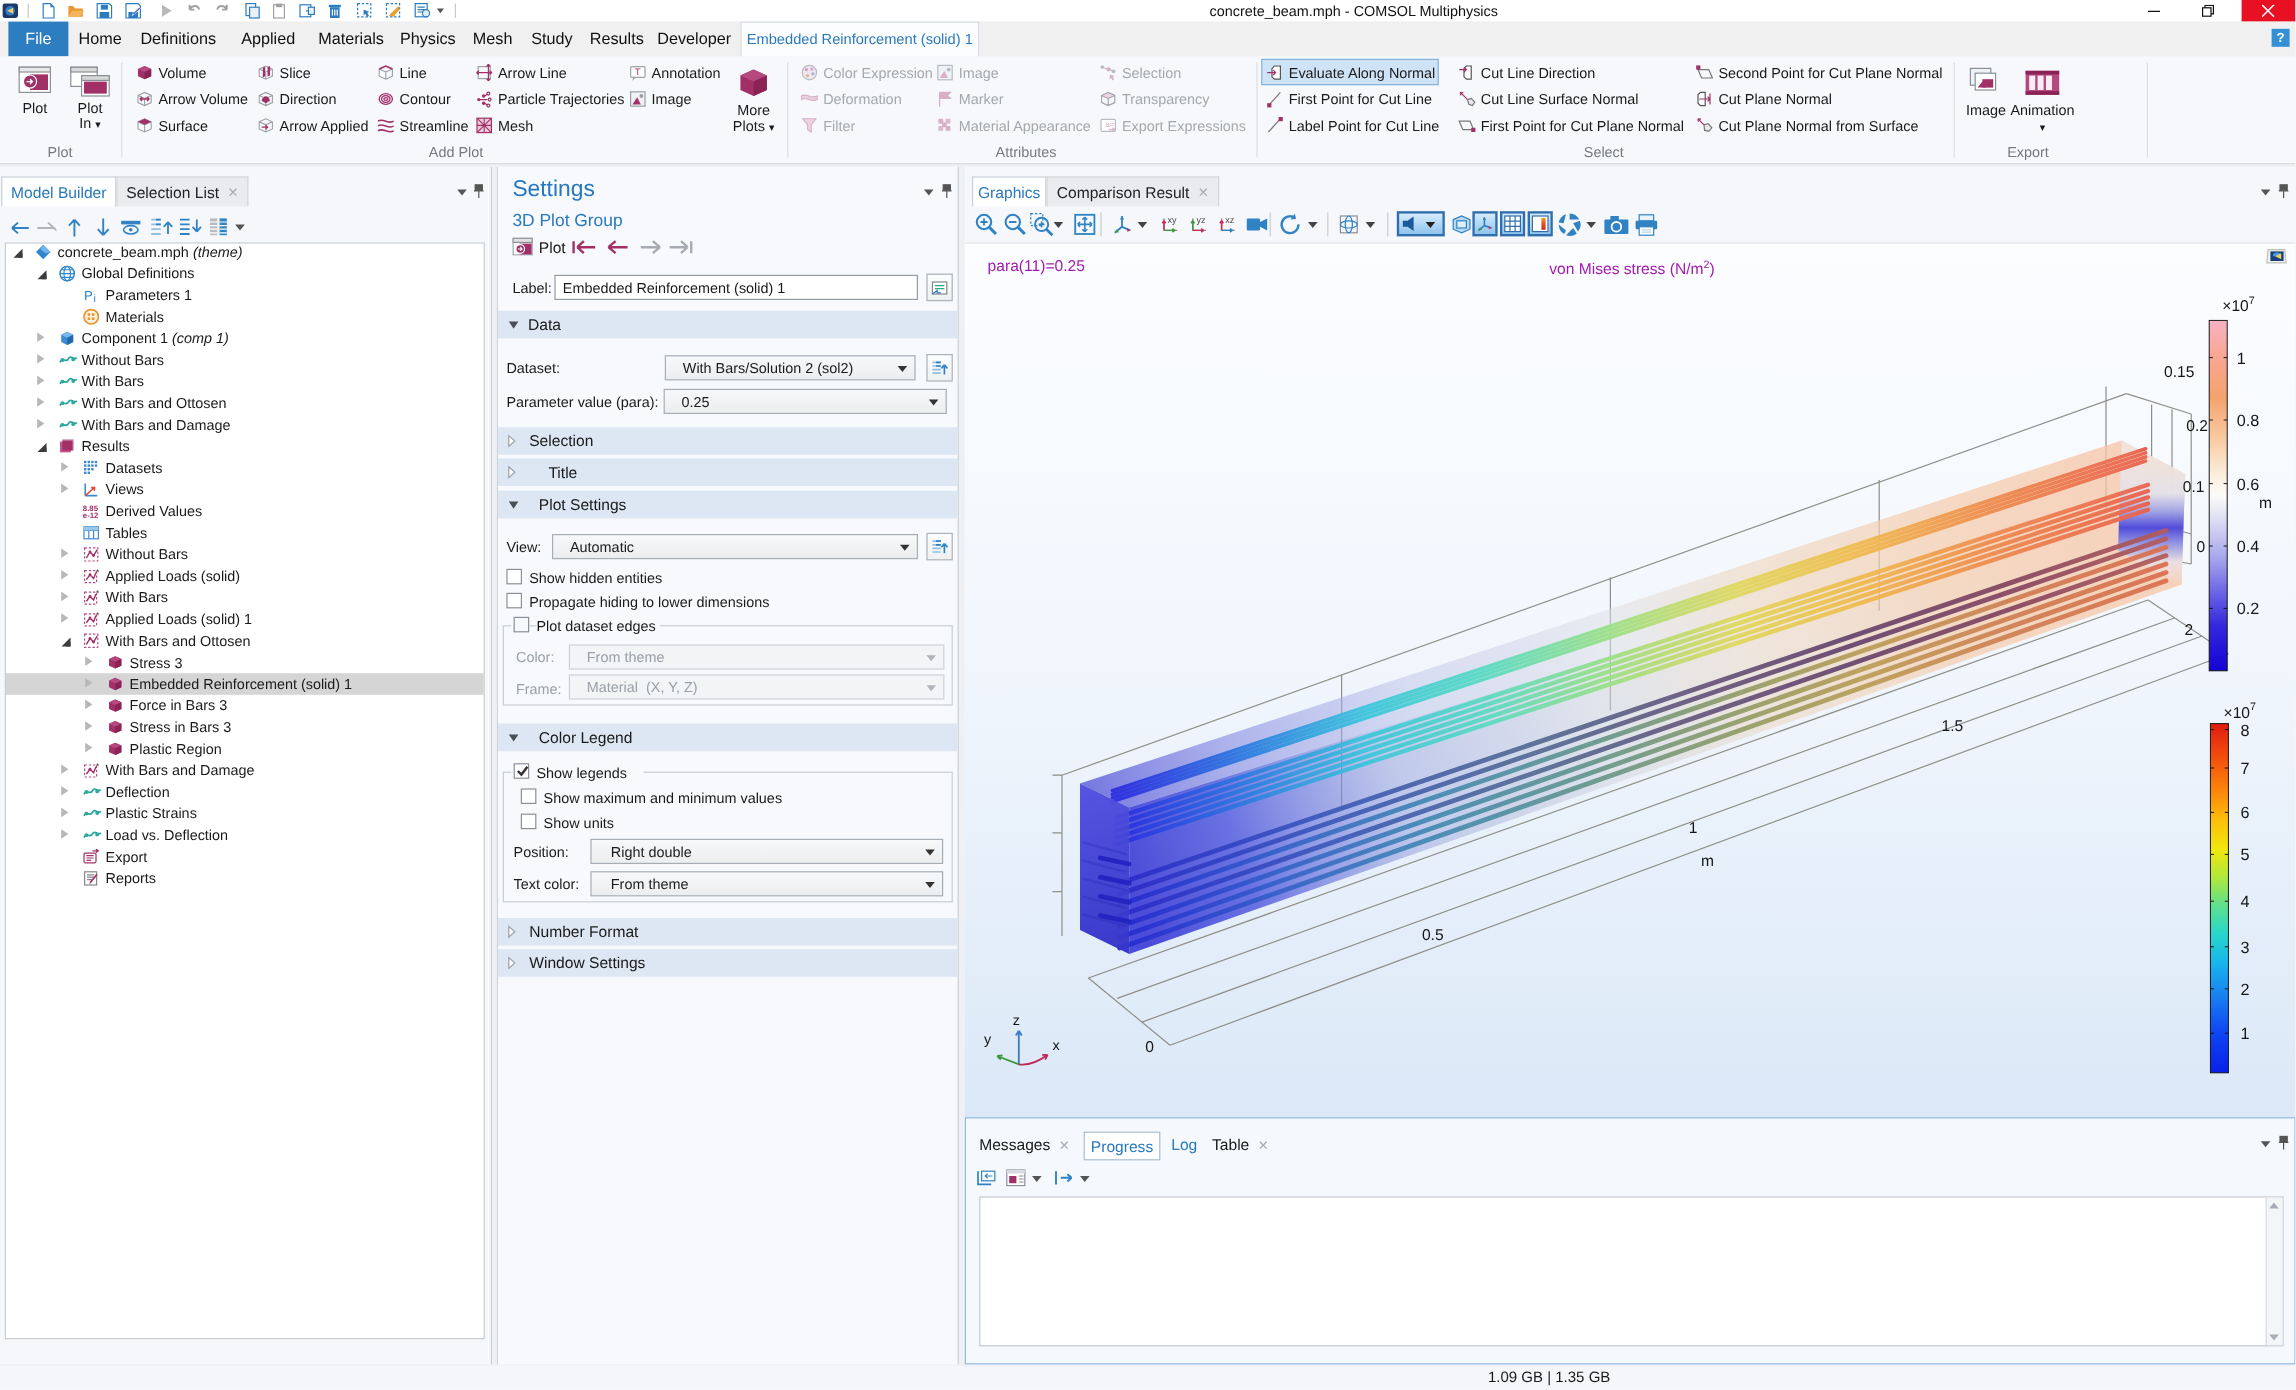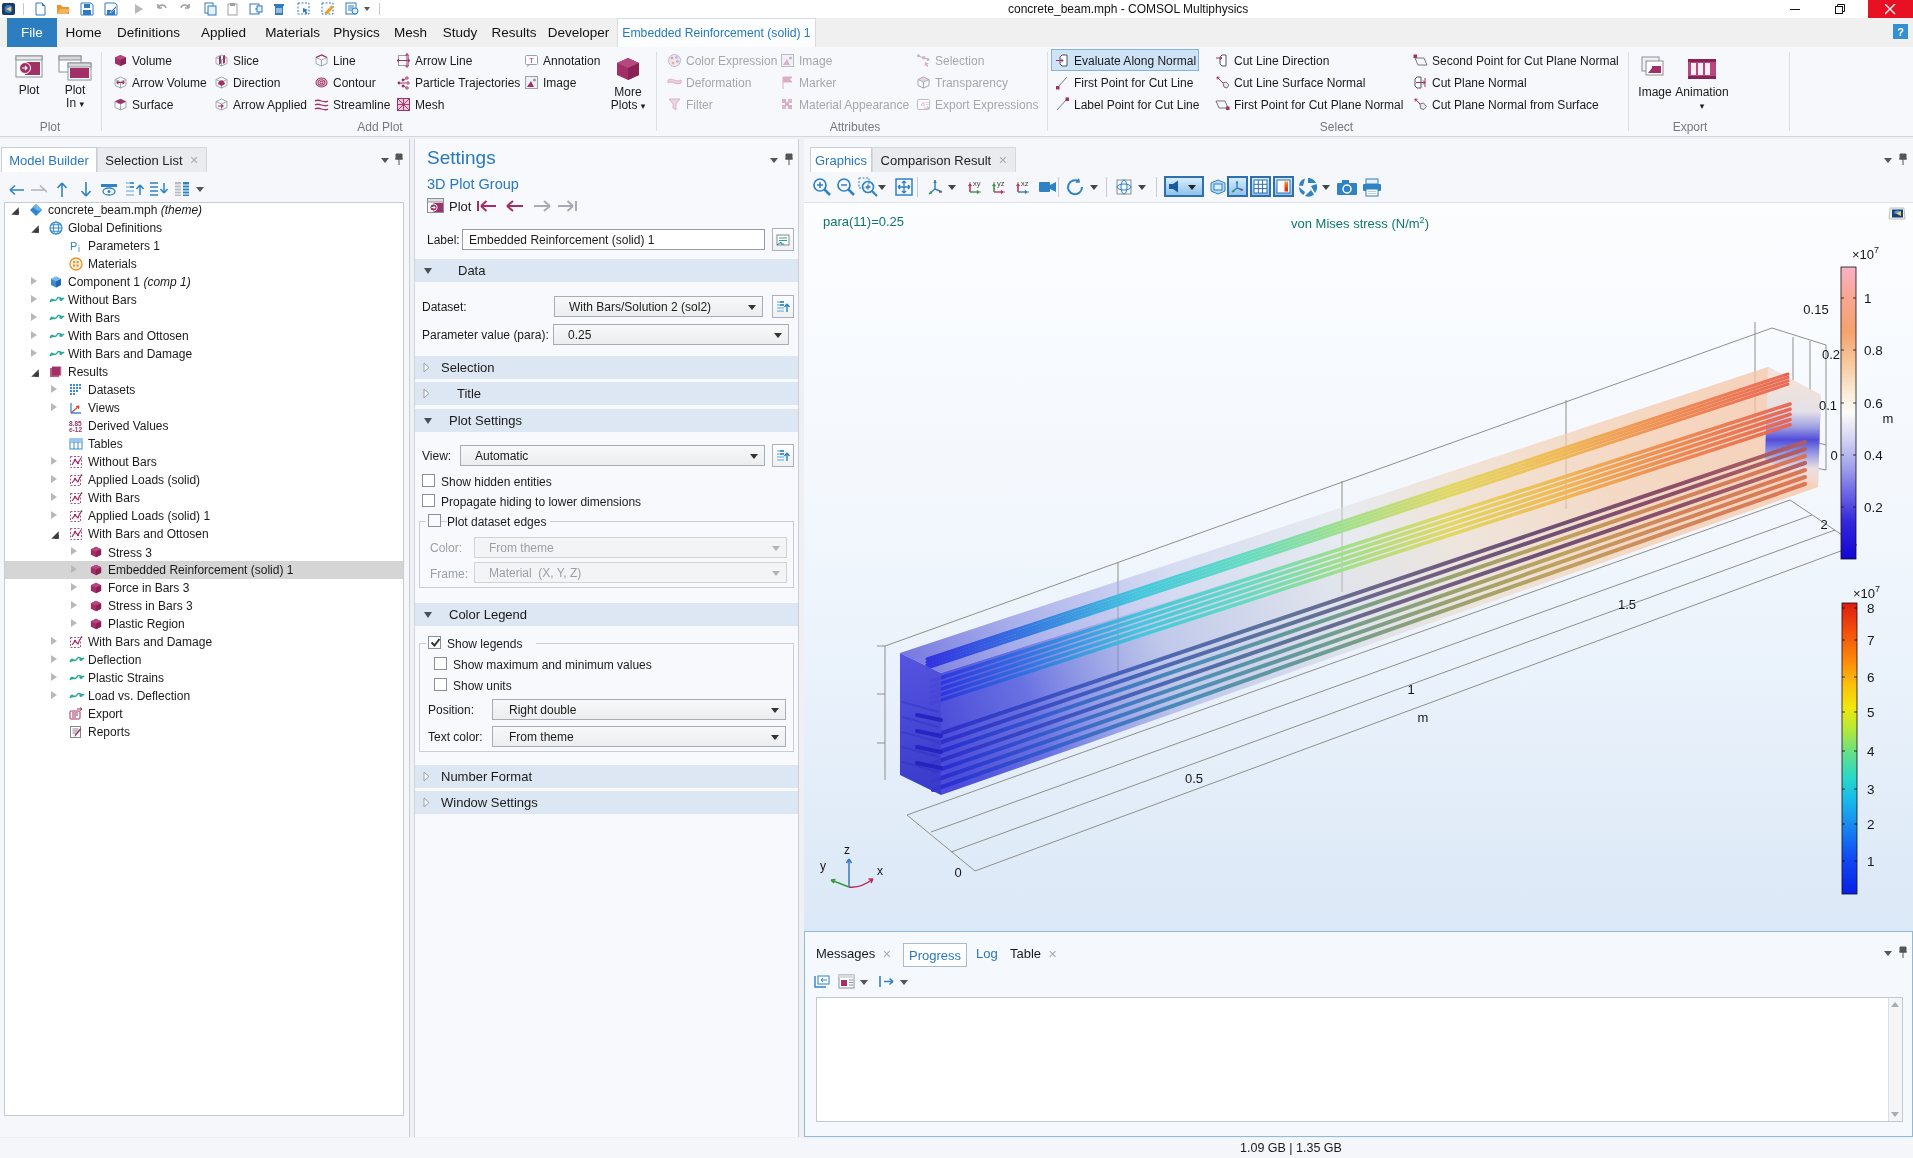--- a/index.html
+++ b/index.html
@@ -27,21 +27,21 @@
 .triD{border-left:4.5px solid transparent;border-right:4.5px solid transparent;border-top:6px solid #4a4f55}
 .lbl{position:absolute;font-size:12px;color:#1a1a1a;white-space:nowrap}
 .dlbl{position:absolute;font-size:12px;color:#9aa0a8;white-space:nowrap}
 .dd{position:absolute;background:linear-gradient(#f7f8f9,#ebedef);border:1px solid #a6adb5;font-size:12px;color:#1a1a1a;display:flex;align-items:center;white-space:nowrap}
 .dd .car{position:absolute;right:6px;top:50%;margin-top:-2px;width:0;height:0;border-left:4px solid transparent;border-right:4px solid transparent;border-top:5px solid #333}
 .dd.ddis{background:#f3f4f6;border-color:#cfd3d8;color:#9aa0a8}
 .dd.ddis .car{border-top-color:#b0b4ba}
 .cb{position:absolute;width:13px;height:13px;background:#fff;border:1px solid #8a9099}
 .sbtn{position:absolute;width:22px;height:23px;background:linear-gradient(#fcfdfe,#eef0f2);border:1px solid #aab1b8;display:flex;align-items:center;justify-content:center}
 .fs{position:absolute;border:1px solid #c9ced4}
-.gtext{position:absolute;font-size:13px;color:#0f766e;white-space:nowrap}
+.gtext{position:absolute;font-size:13px;color:#a21caf;white-space:nowrap}
 </style></head><body>
 <div id="app">
 <div class="tb">
       <svg class="abs" style="left:2px;top:2px" width="14" height="14">
         <rect x="0" y="1" width="13" height="12" rx="2" fill="#1a3a6a"></rect>
         <circle cx="6.5" cy="7" r="4" fill="#3a7ac0"></circle>
         <path d="M4 7 L9 4.5 V9.5 Z" fill="#f0d060"></path>
       </svg>
       <div class="abs" style="left:23px;top:3px;width:1px;height:12px;background:#c8c8c8"></div>
       <svg class="abs" style="left:33px;top:2px" width="14" height="14">
@@ -774,21 +774,21 @@
     <div class="abs" style="left:462px;top:229px;width:303px;height:21px;background:#fff;border:1px solid #949ba4;font-size:12px;color:#1a1a1a;display:flex;align-items:center;padding-left:6px">Embedded Reinforcement (solid) 1</div>
     <div class="sbtn" style="left:772px;top:228px">
       <svg width="14" height="12">
         <rect x="1" y="1" width="12" height="10" fill="#fff" stroke="#888"></rect>
         <path d="M3 4 h8 M3 6.5 h8" stroke="#2aa87e"></path>
         <path d="M1 11 l4 -3 v2 h3" stroke="#2878be" fill="none"></path>
       </svg>
     </div>
     <div class="hdr" style="top:259px">
       <div class="tri triD"></div>
-      <span style="margin-left:18px">Data</span>
+      <span style="margin-left:0">Data</span>
     </div>
     <div class="lbl" style="left:422px;top:300px">Dataset:</div>
     <div class="dd" style="left:554px;top:296px;width:209px;height:21px;padding-left:14px">With Bars/Solution 2 (sol2)<i class="car"></i></div>
     <div class="sbtn" style="left:772px;top:295px">
       <svg width="14" height="14">
         <path d="M1 2 h7 M1 5 h7 M1 8 h7 M1 11 h7" stroke="#8fc0e4" stroke-width="1.4"></path>
         <path d="M4 2 h4 M4 5 h4" stroke="#2f82c3" stroke-width="1.4"></path>
         <path d="M11 12 V4 M11 4 l-2.5 3 M11 4 l2.5 3" stroke="#2f82c3" stroke-width="1.4" fill="none"></path>
       </svg>
     </div>

